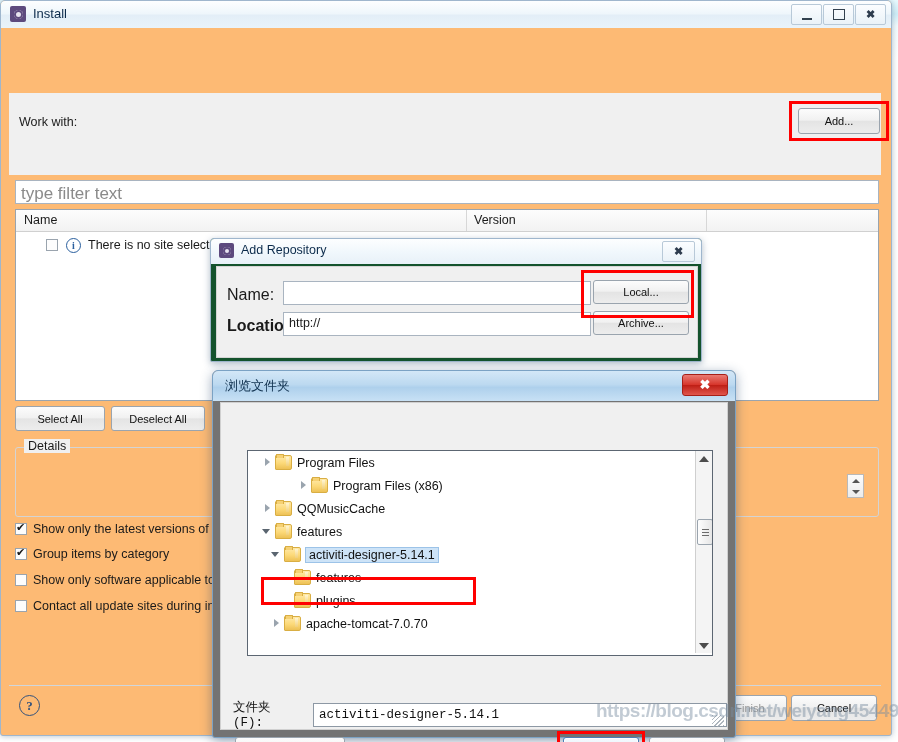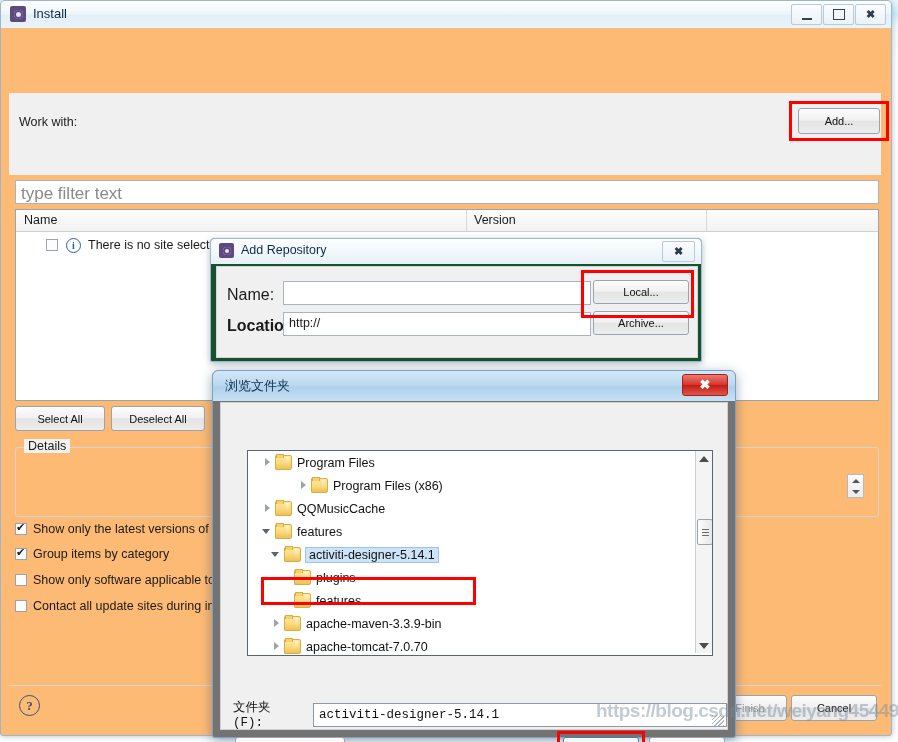--- a/index.html
+++ b/index.html
@@ -640,30 +640,25 @@
             <div class="tfolder"></div>
             <div class="tlabel">features</div>
           </div>
           <div class="tnode selected" style="padding-left:23px;">
             <div class="tarrow open"></div>
             <div class="tfolder"></div>
             <div class="tlabel">activiti-designer-5.14.1</div>
           </div>
           <div class="tnode" style="padding-left:46px;">
             <div class="tfolder"></div>
+            <div class="tlabel">features</div>
+          </div>
+          <div class="tnode" style="padding-left:46px;">
+            <div class="tfolder"></div>
             <div class="tlabel">plugins</div>
-          </div>
-          <div class="tnode" style="padding-left:46px;">
-            <div class="tfolder"></div>
-            <div class="tlabel">features</div>
-          </div>
-          <div class="tnode" style="padding-left:23px;">
-            <div class="tarrow closed"></div>
-            <div class="tfolder"></div>
-            <div class="tlabel">apache-maven-3.3.9-bin</div>
           </div>
           <div class="tnode" style="padding-left:23px;">
             <div class="tarrow closed"></div>
             <div class="tfolder"></div>
             <div class="tlabel">apache-tomcat-7.0.70</div>
           </div>
         </div>
 
         <div class="tree-scroll">
           <div class="ts-arrow up">

